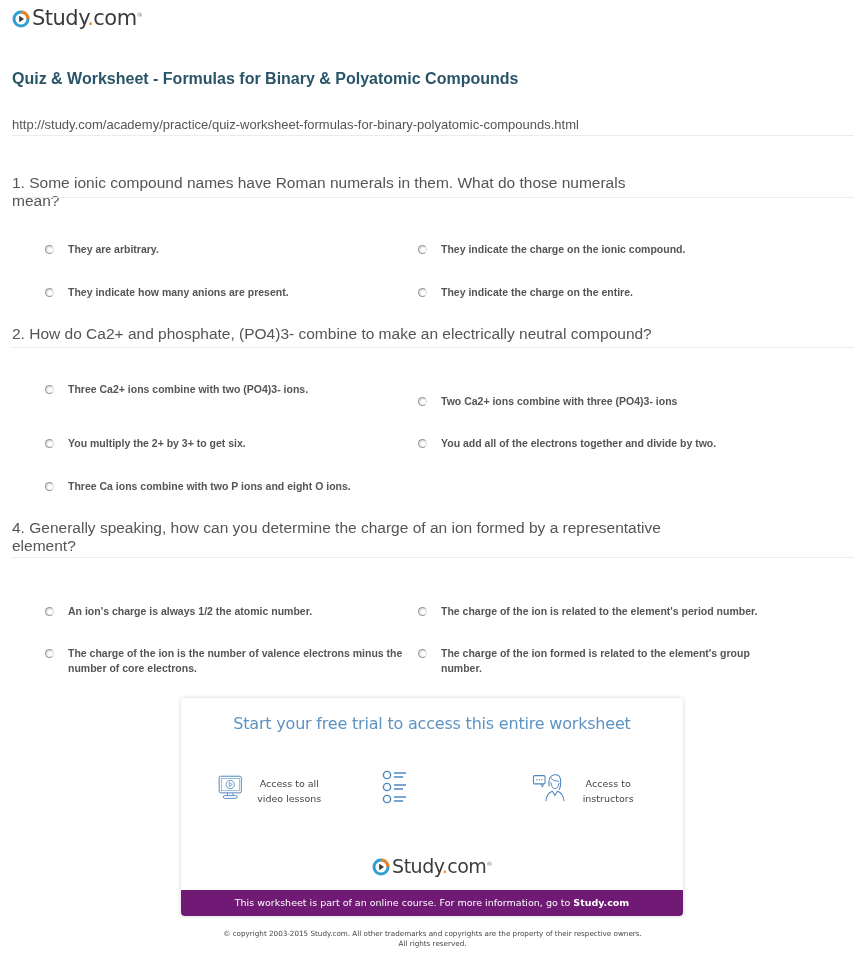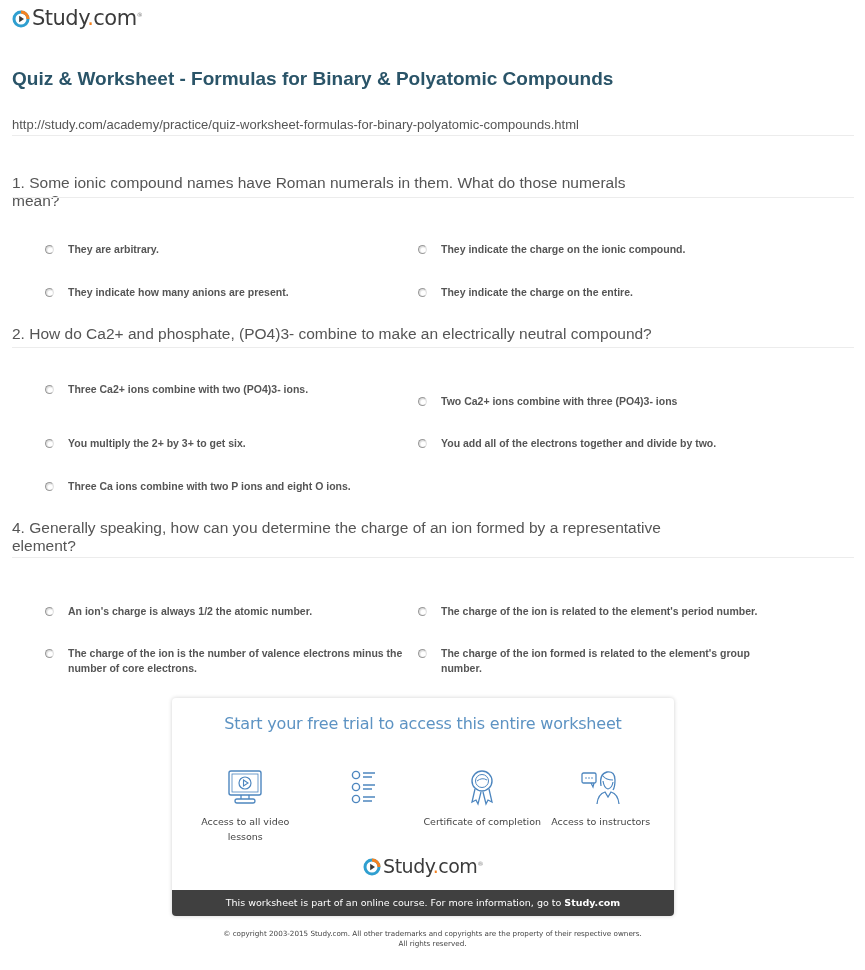--- a/index.html
+++ b/index.html
@@ -7,44 +7,44 @@
     body { position: relative; font-family: "Liberation Sans", sans-serif; color: #333; }
 
     .logo { position: absolute; display: flex; align-items: center; }
     .logo-top { left: 12px; top: 8px; }
     .logo-icon { width: 18px; height: 18px; position: relative; margin-right: 2px; }
     .logo-text { font-family: "DejaVu Sans", sans-serif; font-size: 21px; color: #3b3b3b; letter-spacing: -0.5px; line-height: 1; }
     .logo-text .dot { color: #f58220; }
     .logo-text .tm { font-size: 6px; vertical-align: super; color: #777; }
 
     .title { position: absolute; left: 12px; top: 66px; width: 640px; font-family: "Liberation Sans", sans-serif;
-             font-weight: bold; font-size: 19px; line-height: 25px; color: #2a5468; }
+             font-weight: bold; font-size: 16px; line-height: 25px; color: #2a5468; }
     .url { position: absolute; left: 12px; top: 117px; font-size: 13px; color: #555; }
     .rule { position: absolute; left: 12px; width: 842px; height: 1px; background: #ececec; }
 
     .question { position: absolute; left: 12px; font-size: 15.5px; color: #555; line-height: 18px; width: 660px; }
     .option { position: absolute; display: flex; align-items: flex-start; font-size: 10.5px; font-weight: bold; color: #555; line-height: 15px; margin-top: 28px; }
     .radio { width: 9px; height: 9px; border-radius: 50%; border: 1px solid #9a9a9a;
              background: radial-gradient(circle at 60% 60%, #fff 0 35%, #ddd 60%);
              border-right-color: #e2e2e2; margin-top: 3px; margin-right: 14px; flex: 0 0 9px; }
     .opt-text { width: 340px; }
 
-    .promo { position: absolute; left: 172px; top: 698px; width: 502px; height: 218px; background: #fff;
+    .promo { position: absolute; left: 181px; top: 698px; width: 502px; height: 218px; background: #fff;
              border-radius: 4px; box-shadow: 0 0 4px rgba(0,0,0,0.18); overflow: hidden; }
     .promo-title { position: absolute; left: 0; width: 100%; top: 16px; text-align: center; font-family: "DejaVu Sans", sans-serif;
                    font-size: 16px; color: #5d93c3; font-weight: normal; letter-spacing: -0.2px; }
     .promo-sub { position: absolute; left: 0; width: 100%; top: 41px; text-align: center; font-family: "DejaVu Sans", sans-serif;
                  font-size: 9px; color: #333; }
     .features { position: absolute; left: 0; top: 70px; width: 100%; display: flex; justify-content: space-around; padding: 0 14px; }
-    .feature { width: 118px; display: flex; flex-direction: column; align-items: center; }
+    .feature { width: 118px; display: flex; flex-direction: row; align-items: center; }
     .feature svg { width: 44px; height: 40px; }
     .feature-label { margin-top: 6px; text-align: center; font-family: "DejaVu Sans", sans-serif; font-size: 9.5px; line-height: 15px; color: #444; }
     .logo-promo { left: 0; width: 100%; justify-content: center; top: 159px; }
     .logo-promo .logo-text { font-size: 19px; }
-    .promo-bar { position: absolute; left: 0; bottom: 0; width: 100%; height: 26px; background: #404040; color: #fff;
+    .promo-bar { position: absolute; left: 0; bottom: 0; width: 100%; height: 26px; background: #701a75; color: #fff;
                  font-family: "DejaVu Sans", sans-serif; font-size: 9.5px; line-height: 26px; text-align: center; }
     .promo-bar b { font-weight: bold; }
 
     .copyright { position: absolute; left: 0; width: 865px; top: 929px; text-align: center; font-family: "DejaVu Sans", sans-serif;
                  font-size: 7.2px; color: #444; line-height: 10px; }
   </style>
 </head>
 <body>
 
 <div class="logo logo-top">
@@ -141,30 +141,20 @@
     <div class="feature">
       <svg viewBox="0 0 44 40">
         <circle cx="14" cy="7" r="3.6" fill="none" stroke="#4d86bf" stroke-width="1.4"></circle>
         <circle cx="14" cy="19" r="3.6" fill="none" stroke="#4d86bf" stroke-width="1.4"></circle>
         <circle cx="14" cy="31" r="3.6" fill="none" stroke="#4d86bf" stroke-width="1.4"></circle>
         <path d="M21 5 H33 M21 9 H30 M21 17 H33 M21 21 H30 M21 29 H33 M21 33 H30" stroke="#4d86bf" stroke-width="1.5"></path>
       </svg>
     </div>
     <div class="feature">
       <svg viewBox="0 0 44 40">
-        <circle cx="22" cy="13" r="10" fill="none" stroke="#4d86bf" stroke-width="1.4"></circle>
-        <circle cx="22" cy="13" r="6.5" fill="none" stroke="#4d86bf" stroke-width="1"></circle>
-        <path d="M17 13 Q22 9 27 12" fill="none" stroke="#4d86bf" stroke-width="1"></path>
-        <path d="M15 21 L12 34 L16 32 L18 36 L21 24" fill="none" stroke="#4d86bf" stroke-width="1.3"></path>
-        <path d="M29 21 L32 34 L28 32 L26 36 L23 24" fill="none" stroke="#4d86bf" stroke-width="1.3"></path>
-      </svg>
-      <div class="feature-label">Certificate of completion</div>
-    </div>
-    <div class="feature">
-      <svg viewBox="0 0 44 40">
         <rect x="3" y="5" width="14" height="10" rx="1.5" fill="none" stroke="#4d86bf" stroke-width="1.3"></rect>
         <path d="M12 15 L14 19 L15 15" fill="none" stroke="#4d86bf" stroke-width="1.2"></path>
         <circle cx="7" cy="10" r="0.8" fill="#4d86bf"></circle>
           <circle cx="10" cy="10" r="0.8" fill="#4d86bf"></circle>
           <circle cx="13" cy="10" r="0.8" fill="#4d86bf"></circle>
         <path d="M22 18 Q20 6 28 4 Q36 3 36 12 Q36 19 34 22" fill="none" stroke="#4d86bf" stroke-width="1.3"></path>
         <path d="M24 8 Q27 12 34 12" fill="none" stroke="#4d86bf" stroke-width="1.1"></path>
         <path d="M24 13 Q25 20 29 21 Q33 20 34 14" fill="none" stroke="#4d86bf" stroke-width="1.2"></path>
         <path d="M18 36 Q19 26 26 24 L29 29 L32 24 Q39 26 40 36" fill="none" stroke="#4d86bf" stroke-width="1.3"></path>
       </svg>

